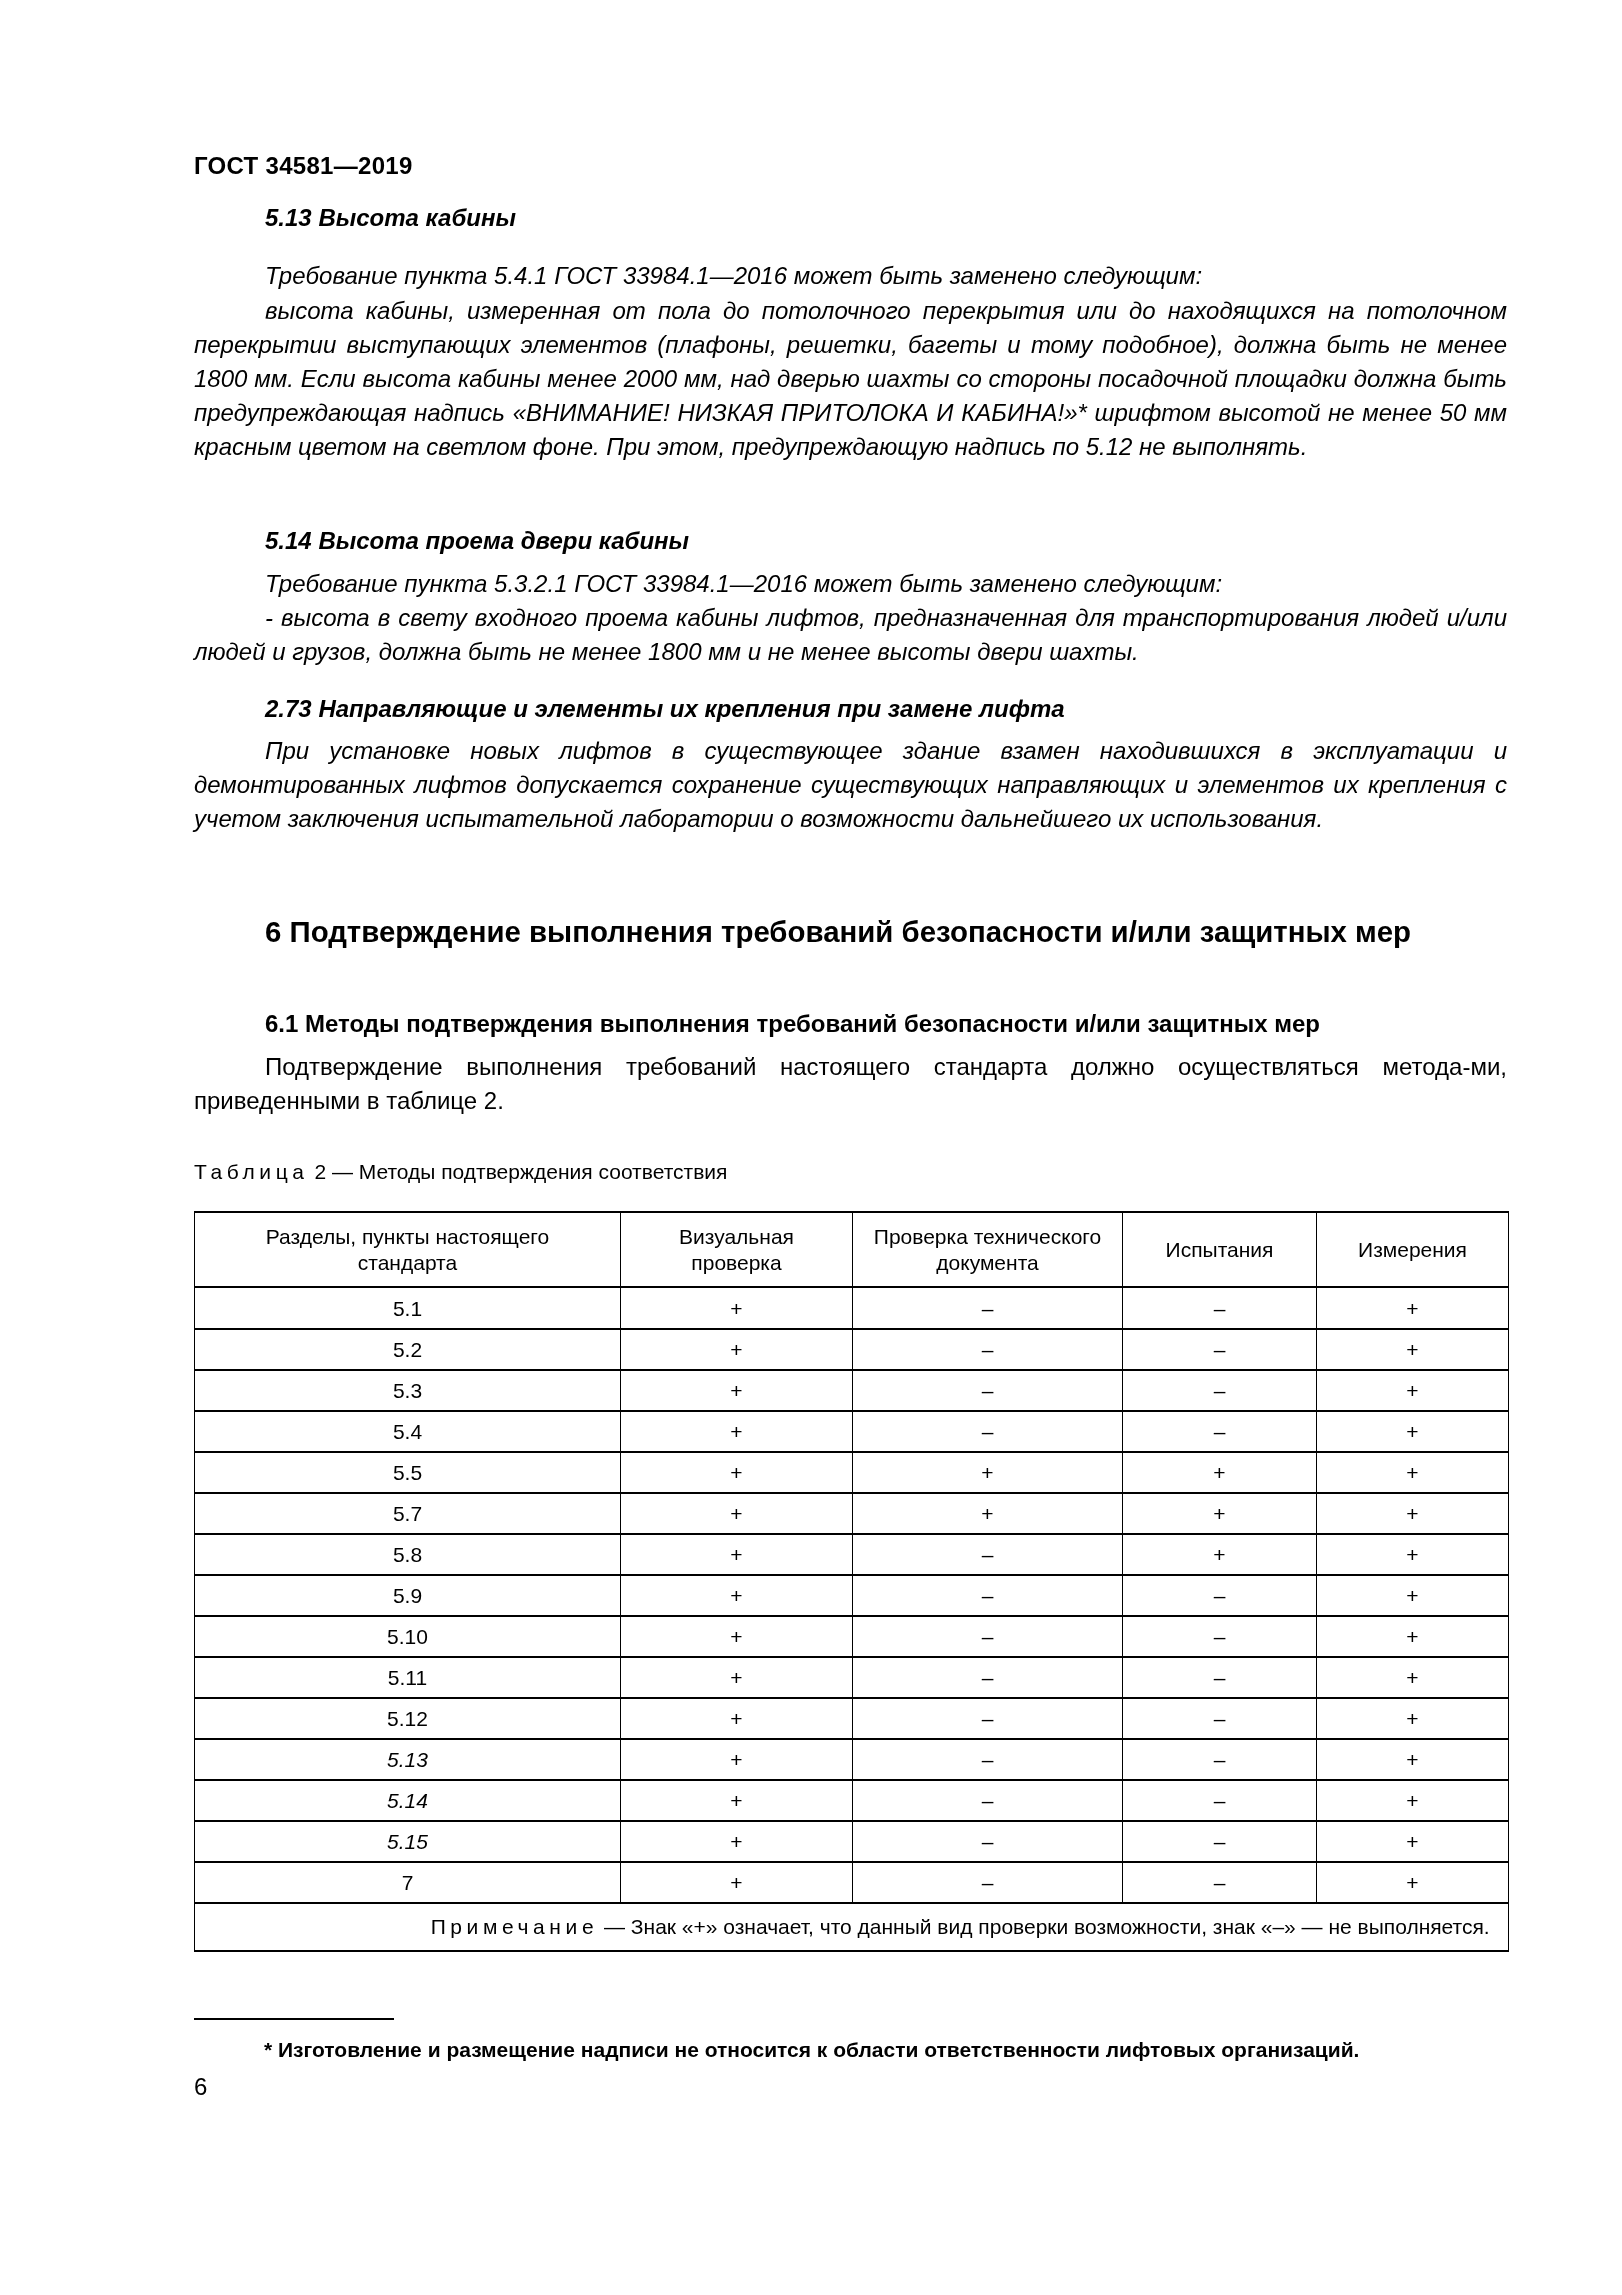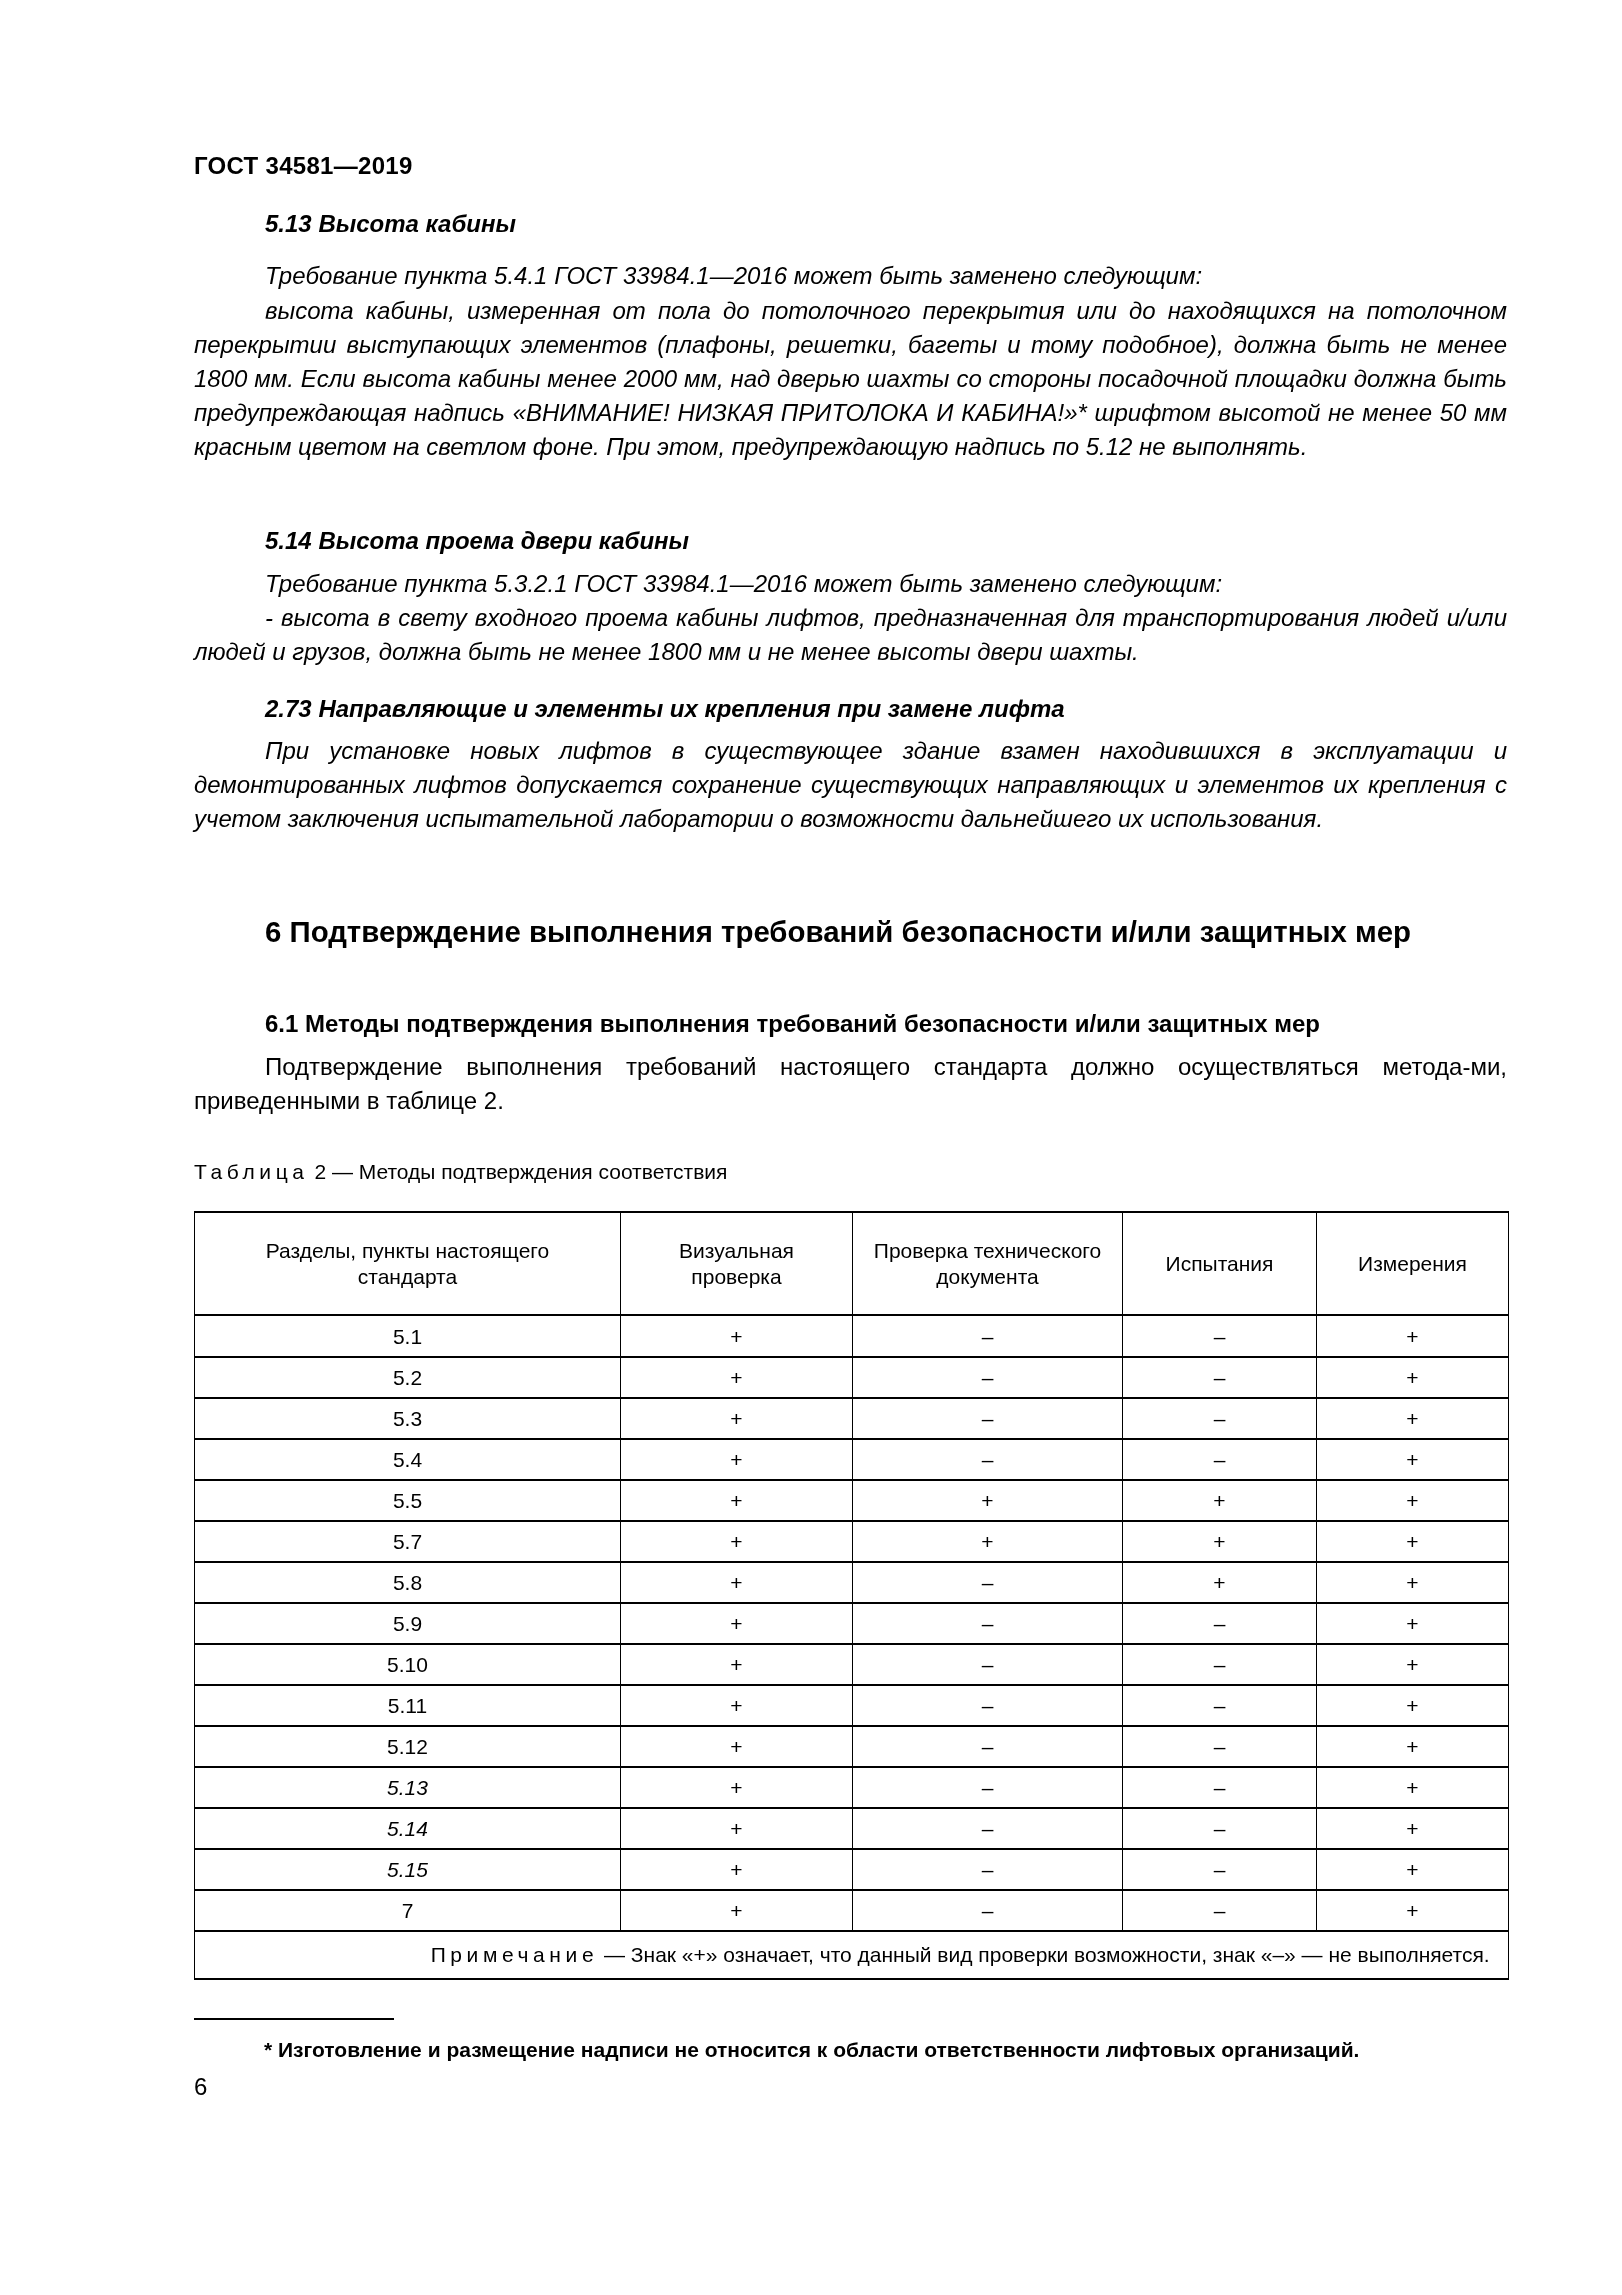--- a/index.html
+++ b/index.html
@@ -64,21 +64,21 @@
     position: absolute; left: 194px; top: 2073px; font-size: 24px;
   }
 </style>
 </head>
 <body>
 
 <div class="page-header">ГОСТ 34581—2019</div>
 
 <div class="content">
 
-  <div class="sub-heading" style="top:210px">5.13  Высота кабины</div>
+  <div class="sub-heading" style="top:204px">5.13  Высота кабины</div>
   <div class="para italic" style="top:259px"><span class="indent"></span><span>Требование пункта 5.4.1 ГОСТ 33984.1—2016 может быть заменено следующим:</span></div>
   <div class="para italic" style="top:294px"><span class="indent"></span><span>высота кабины, измеренная от пола до потолочного перекрытия или до находящихся на потолочном перекрытии выступающих элементов (плафоны, решетки, багеты и тому подобное), должна быть не менее 1800 мм. Если высота кабины менее 2000 мм, над дверью шахты со стороны посадочной площадки должна быть предупреждающая надпись «ВНИМАНИЕ! НИЗКАЯ ПРИТОЛОКА И КАБИНА!»* шрифтом высотой не менее 50 мм красным цветом на светлом фоне. При этом, предупреждающую надпись по 5.12 не выполнять.</span></div>
 
   <div class="sub-heading" style="top:527px">5.14  Высота проема двери кабины</div>
   <div class="para italic" style="top:567px"><span class="indent"></span><span>Требование пункта 5.3.2.1 ГОСТ 33984.1—2016 может быть заменено следующим:</span></div>
   <div class="para italic" style="top:601px"><span class="indent"></span><span>- высота в свету входного проема кабины лифтов, предназначенная для транспортирования людей и/или людей и грузов, должна быть не менее 1800 мм и не менее высоты двери шахты.</span></div>
 
   <div class="sub-heading" style="top:695px">2.73  Направляющие и элементы их крепления при замене лифта</div>
   <div class="para italic" style="top:734px"><span class="indent"></span><span>При установке новых лифтов в существующее здание взамен находившихся в эксплуатации и демонтированных лифтов допускается сохранение существующих направляющих и элементов их крепления с учетом заключения испытательной лаборатории о возможности дальнейшего их использования.</span></div>
 
@@ -92,21 +92,21 @@
   <table class="methods">
     <colgroup>
       <col style="width:426px">
         <col style="width:232px">
         <col style="width:270px">
         <col style="width:194px">
         <col style="width:192px">
     </colgroup>
     <thead>
       <tr>
-        <th style="padding:16px 39px">Разделы, пункты настоящего стандарта</th>
+        <th style="padding:2px 39px">Разделы, пункты настоящего стандарта</th>
         <th style="padding:0 33px">Визуальная проверка</th>
         <th style="padding:0 3px">Проверка технического документа</th>
         <th>Испытания</th>
         <th>Измерения</th>
       </tr>
     </thead>
     <tbody id="table-body">
       <tr class="sep">
           <td></td>
           <td></td>

